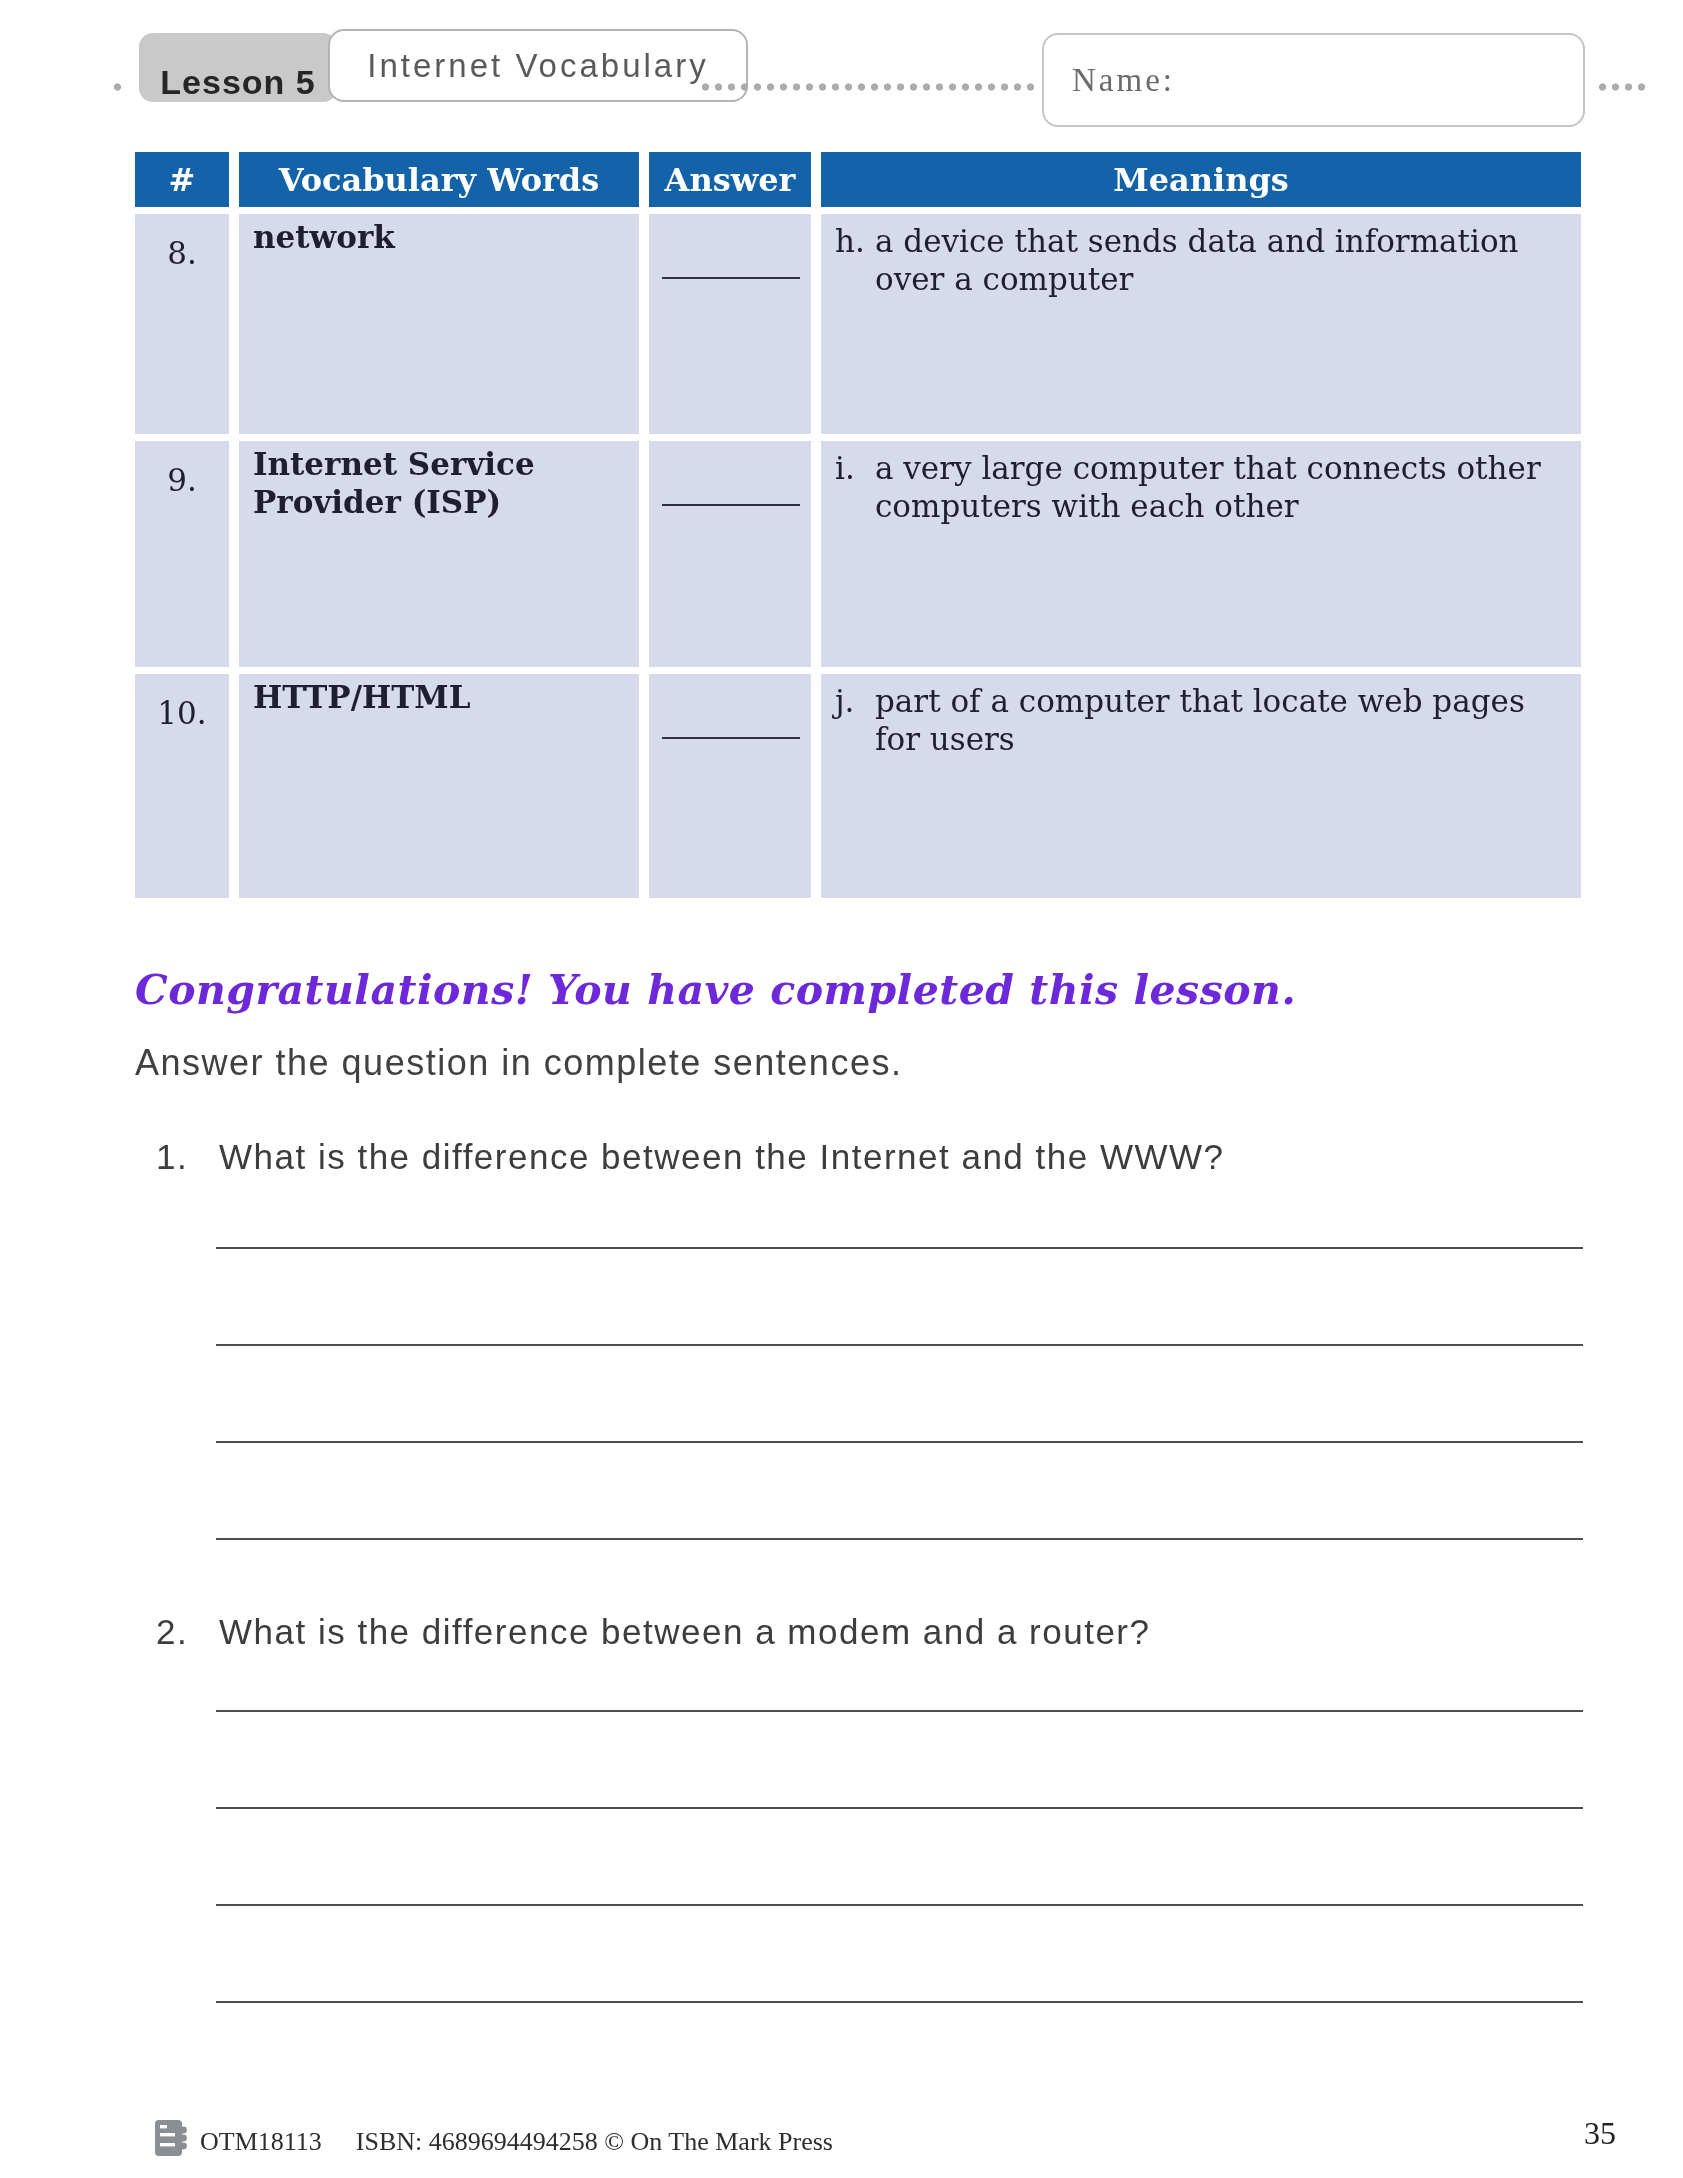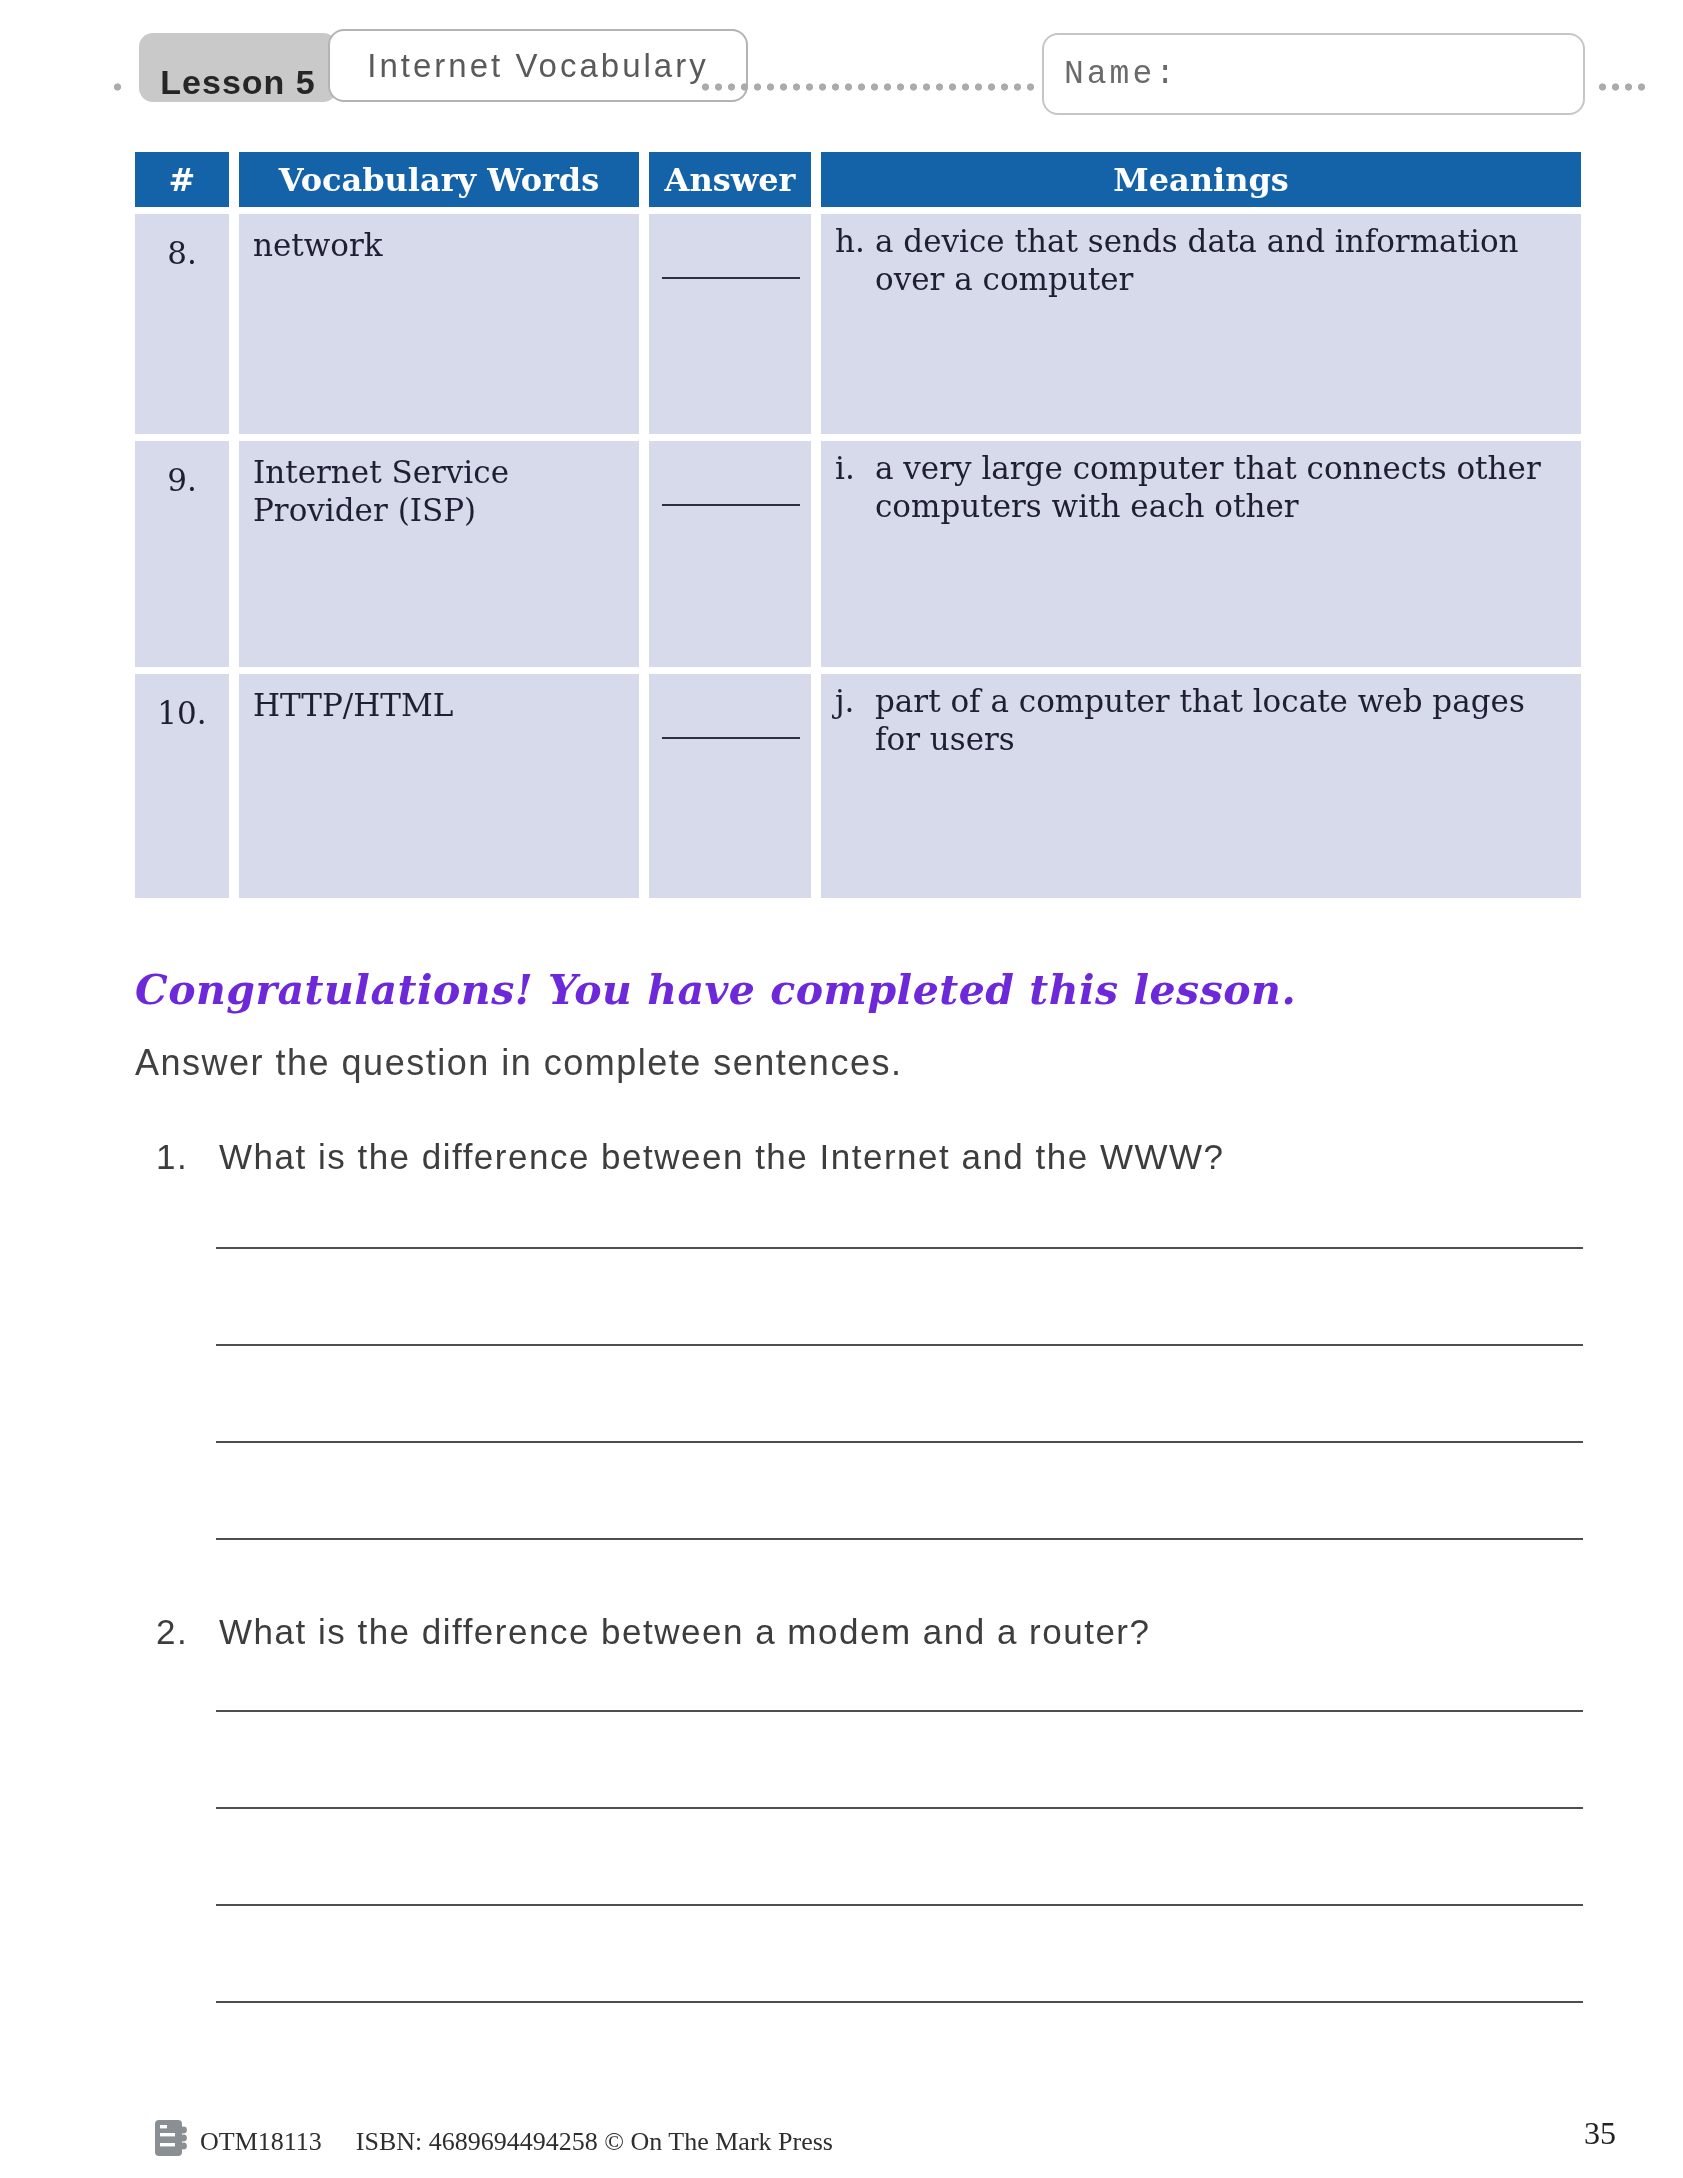--- a/index.html
+++ b/index.html
@@ -33,44 +33,44 @@
     font-weight:bold; font-size:34px; color:#262626; letter-spacing:1px;
   }
   .title-tab {
     position:absolute; left:328px; top:29px; width:420px; height:73px;
     background:#ffffff; border:2px solid #b3b3b3; border-radius:16px;
     display:flex; align-items:center; justify-content:center;
     font-family:"Liberation Sans",sans-serif;
     font-size:33px; color:#5a5a5a; letter-spacing:3px;
   }
   .name-box {
-    position:absolute; left:1042px; top:33px; width:543px; height:82px;
+    position:absolute; left:1042px; top:33px; width:543px; height:94px;
     background:#ffffff; border:2px solid #c6c6c6; border-radius:16px;
     display:flex; align-items:center;
-    padding-left:20px;
-    font-family:Liberation Mono, monospace;
+    padding-left:28px;
+    font-family:Liberation Serif, serif;
     font-size:33px; color:#6b6b6b; letter-spacing:3px;
   }
 
   
   .vocab-table {
     position:absolute; left:135px; top:152px;
     display:grid;
     grid-template-columns:94px 400px 162px 760px;
     grid-template-rows:55px 220px 226px 224px;
     column-gap:10px; row-gap:7px;
   }
   .th {
     background:#1463a9; color:#ffffff;
     display:flex; align-items:center; justify-content:center;
     font-weight:bold; font-size:32px;
   }
   .td { background:#d7daea; font-size:31px; line-height:38px; }
   .td-num { padding-top:20px; text-align:center; }
-  .td-word { padding:12px 14px; }
+  .td-word { padding:4px 14px;font-weight:bold; }
   .td-answer { position:relative; }
   .blank {
     position:absolute; left:13px; top:63px; width:138px; height:0;
     border-top:2px solid #2e2e44;
   }
   .td-meaning { display:flex; padding:8px 14px; }
   .td-meaning .letter { width:40px; flex:0 0 40px; }
   .td-meaning .mtext { flex:1; }
 
   

